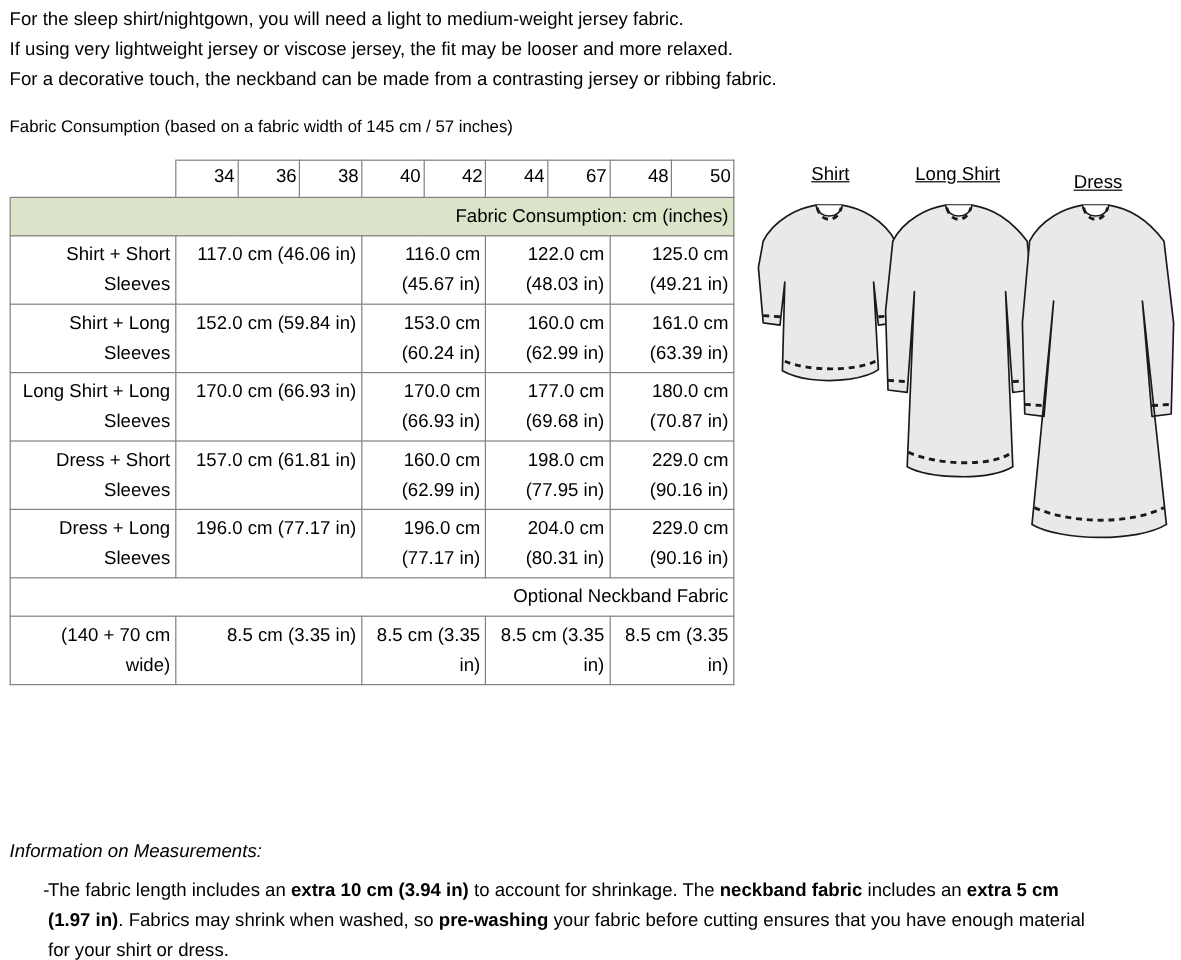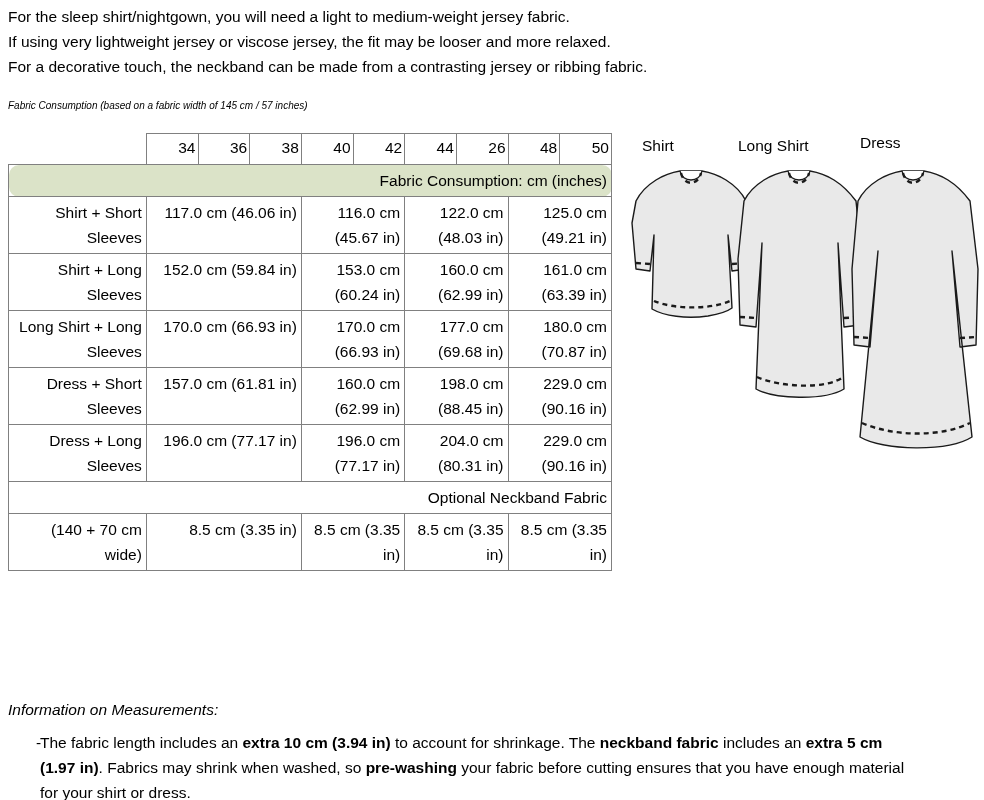--- a/index.html
+++ b/index.html
@@ -30,23 +30,22 @@
   }
   .intro p {
     margin: 0 0 0 0;
     line-height: 25px;
     font-size: 15.5px;
   }
   .fabric-consumption-heading {
     position: absolute;
     left: 8px;
     top: 93px;
-    font-size: 10px;
-    line-height: 25px;
-    font-style: italic;
+    font-size: 14px;
+    line-height: 25px;
   }
   
   .table-wrap {
     position: absolute;
     left: 8px;
     top: 133px;
     width: 604px;
   }
   table.fabric {
     border-collapse: collapse;
@@ -77,21 +76,20 @@
     border-top: 1px solid #ffffff !important;
     border-left: 1px solid #ffffff !important;
     background: #ffffff;
   }
   .section-row td {
     background: #dbe3c8;
     font-weight: bold;
     text-align: left;
     padding-left: 8px !important;
     line-height: 26px;
-    border-radius: 10px;
   }
   .val {
     text-align: center;
   }
   .thick-bottom td {
     border-bottom: 2px solid #6b6b6b;
   }
   .neckband-title td {
     text-align: left;
     padding-left: 8px !important;
@@ -100,21 +98,22 @@
   .illus {
     position: absolute;
     left: 620px;
     top: 133px;
     width: 360px;
     height: 330px;
   }
   .illus-label {
     position: absolute;
     font-size: 15.5px;
-    text-align: left;
+    text-align: center;
+    text-decoration: underline;
   }
   .fig {
     position: absolute;
   }
   
   .footer {
     position: absolute;
     left: 8px;
     top: 697px;
     width: 900px;
@@ -172,21 +171,21 @@
       </colgroup>
       <tbody>
         <tr>
           <td class="blank-corner"></td>
           <td class="size-th">34</td>
           <td class="size-th">36</td>
           <td class="size-th">38</td>
           <td class="size-th">40</td>
           <td class="size-th">42</td>
           <td class="size-th">44</td>
-          <td class="size-th">26</td>
+          <td class="size-th">67</td>
           <td class="size-th">48</td>
           <td class="size-th">50</td>
         </tr>
 
         <tr class="section-row">
           <td colspan="10">Fabric Consumption: cm (inches)</td>
         </tr>
 
         <tr>
           <td class="col-label">Shirt + Short Sleeves</td>
@@ -210,21 +209,21 @@
           <td class="val" colspan="3">170.0 cm (66.93 in)</td>
           <td class="val" colspan="2">170.0 cm (66.93 in)</td>
           <td class="val" colspan="2">177.0 cm (69.68 in)</td>
           <td class="val" colspan="2">180.0 cm (70.87 in)</td>
         </tr>
 
         <tr>
           <td class="col-label">Dress + Short Sleeves</td>
           <td class="val" colspan="3">157.0 cm (61.81 in)</td>
           <td class="val" colspan="2">160.0 cm (62.99 in)</td>
-          <td class="val" colspan="2">198.0 cm (88.45 in)</td>
+          <td class="val" colspan="2">198.0 cm (77.95 in)</td>
           <td class="val" colspan="2">229.0 cm (90.16 in)</td>
         </tr>
 
         <tr class="thick-bottom">
           <td class="col-label">Dress + Long Sleeves</td>
           <td class="val" colspan="3">196.0 cm (77.17 in)</td>
           <td class="val" colspan="2">196.0 cm (77.17 in)</td>
           <td class="val" colspan="2">204.0 cm (80.31 in)</td>
           <td class="val" colspan="2">229.0 cm (90.16 in)</td>
         </tr>
@@ -240,21 +239,21 @@
           <td class="val" colspan="2">8.5 cm (3.35 in)</td>
           <td class="val" colspan="2">8.5 cm (3.35 in)</td>
         </tr>
       </tbody>
     </table>
   </div>
 
   <div class="illus">
     <div class="illus-label" style="left:22px; top:4px; width:100px;">Shirt</div>
     <div class="illus-label" style="left:118px; top:4px; width:120px;">Long Shirt</div>
-    <div class="illus-label" style="left:240px; top:1px; width:110px;">Dress</div>
+    <div class="illus-label" style="left:240px; top:11px; width:110px;">Dress</div>
 
     <svg class="fig" style="left:4px; top:26px;" width="140" height="180" viewBox="0 0 140 180">
       <g fill="#e9e9e9" stroke="#1a1a1a" stroke-width="1.4" stroke-linejoin="round">
         <path d="M56 12 C50 13 40 16 32 21 C24 26 16 34 12 42 L8 64 L12 110 L26 112 L30 76 L28 150 C40 157 62 160 84 157 C96 155 104 152 108 149 L104 76 L108 112 L122 110 L126 64 L122 42 C118 34 110 26 102 21 C94 16 84 13 78 12 Z"></path>
         <path d="M56 12 C58 24 76 24 78 12" fill="#ffffff"></path>
       </g>
       <g stroke="#1a1a1a" stroke-width="2.4" stroke-dasharray="5,4" fill="none">
         <path d="M57 14 C60 27 74 27 77 14"></path>
         <path d="M30 142 C48 150 86 151 106 142"></path>
         <path d="M12 104 L26 105"></path>

